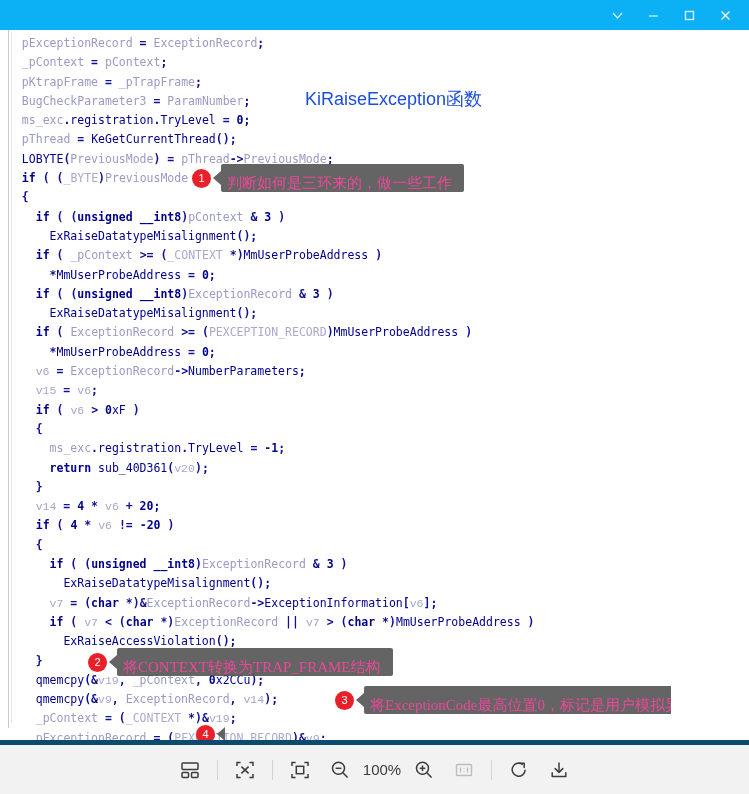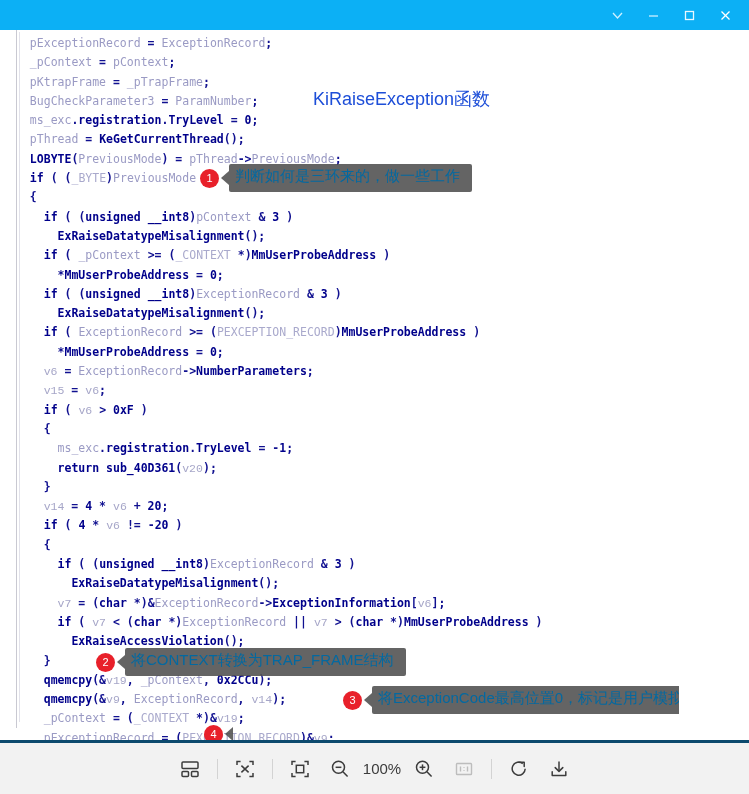--- a/index.html
+++ b/index.html
@@ -33,21 +33,21 @@
     align-items: center;
     justify-content: center;
     cursor: pointer;
   }
   .titlebar .win-btn svg { display:block; }
 
   
   .viewer {
     position: absolute;
     top: 30px;
-    left: 8px;
+    left: 0;
     width: 671px;
     height: 710px;
     background: #ffffff;
     overflow: hidden;
   }
   .code-canvas {
     position: absolute;
     top: 0; left: 0;
     width: 749px;
     height: 710px;
@@ -79,21 +79,21 @@
     font-size: 11.5px;
     line-height: 19.3px;
     white-space: pre;
     color: #3b3bcf;
   }
   .code .ln { display:block; height:19.3px; }
 
   
   .kw   { color: #00008b; font-weight: bold; }   
   .var  { color: #a6a6c8; font-family: Liberation Mono, monospace; }                      
-  .fn   { color: #00008b; font-weight: bold; margin-top: 44px; }                      
+  .fn   { color: #00008b; font-weight: normal; margin-top: 44px; }                      
   .num  { color: #00008b; font-weight: bold; }
   .typ  { color: #a9a9cc; }
   .arg  { color: #9a9ac4; }
   .dark { color: #101090; font-weight: bold; }
 
   
   .img-heading {
     position: absolute;
     left: 305px;
     top: 57px;
@@ -128,40 +128,40 @@
   .callout .arrow {
     width: 0; height: 0;
     border-top: 7px solid transparent;
     border-bottom: 7px solid transparent;
     border-right: 8px solid rgba(78,78,78,0.88);
     margin-left: 2px;
     flex: 0 0 auto;
   }
   .callout .bubble {
     background: rgba(78,78,78,0.88);
-    color: #0369a1;
+    color: #ec4899;
     font-size: 15px;
-    font-family: Liberation Sans, sans-serif;
-    padding: 1px 12px 4px 6px;
+    font-family: Liberation Serif, serif;
+    padding: 8px 12px 4px 6px;
     height: 28px;
     line-height: 22px;
     box-sizing: border-box;
     border-radius: 2px;
     white-space: nowrap;
   }
 
   
   .toolbar {
     position: absolute;
     left: 0;
     bottom: 0;
     width: 749px;
     height: 54px;
     background: #f2f2f2;
-    border-top: 3px solid #0c4a6e;
+    border-top: 5px solid #0c4a6e;
     display: flex;
     align-items: center;
     justify-content: center;
     gap: 0px;
     box-sizing: border-box;
   }
   .tb-btn {
     width: 40px;
     height: 40px;
     display: flex;

